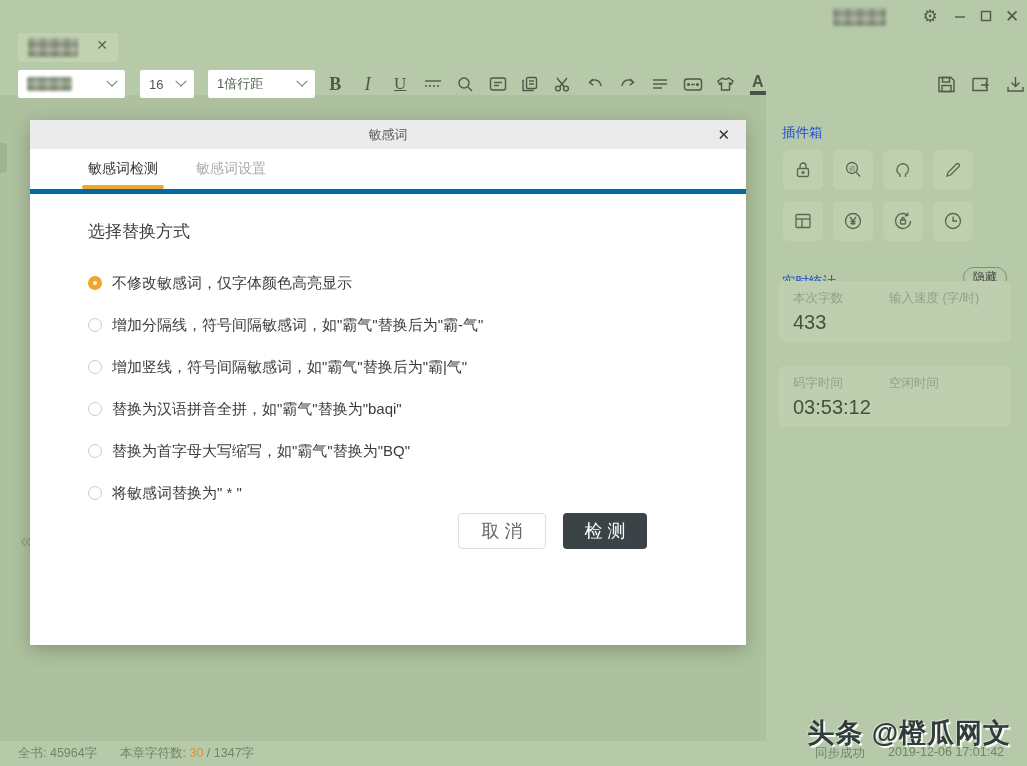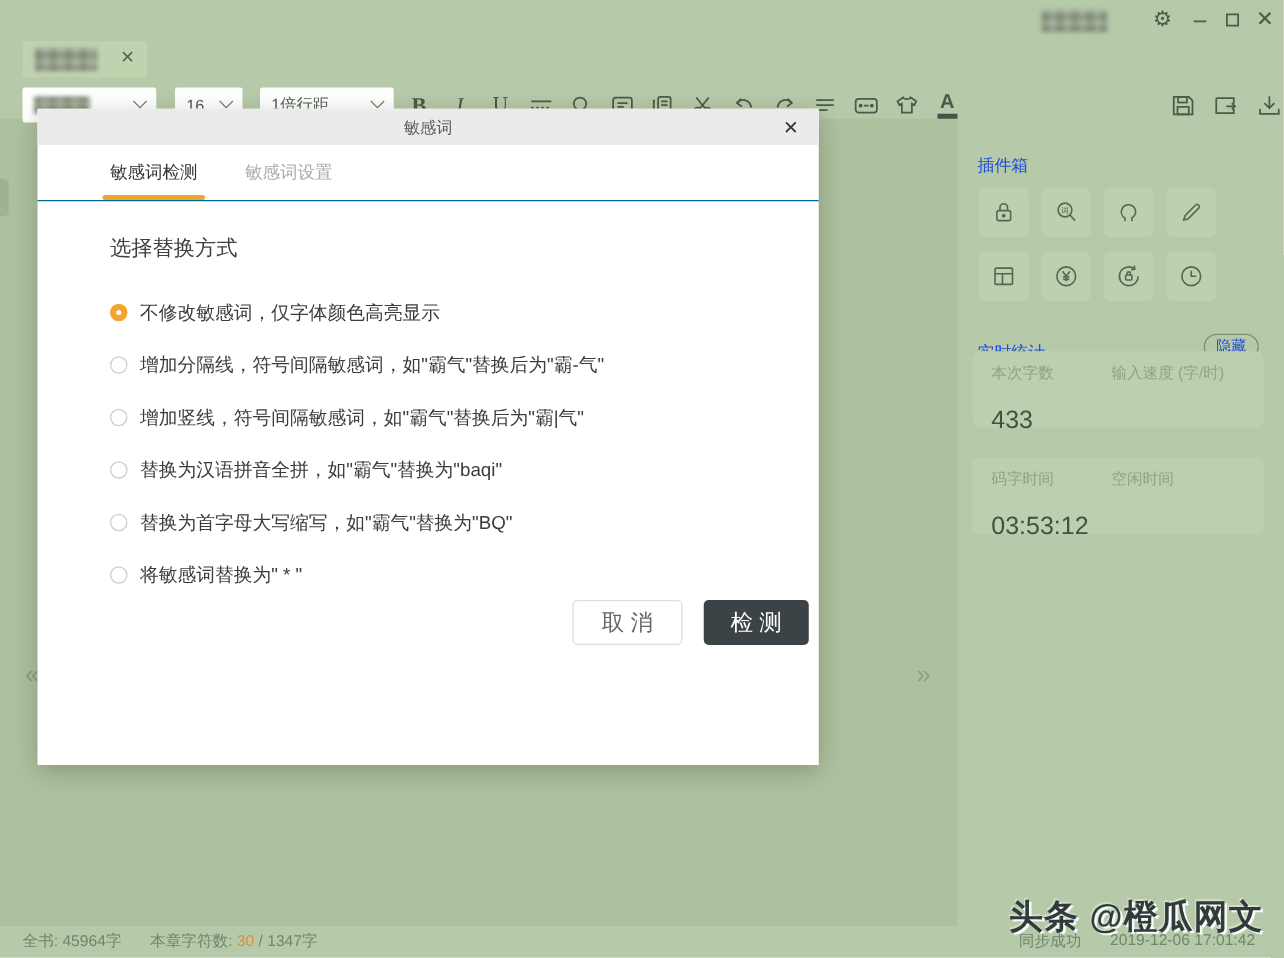--- a/index.html
+++ b/index.html
@@ -53,34 +53,34 @@
 
   
   .panel { position:absolute; left:766px; top:95px; width:261px; height:646px; }
   .panel-title { position:absolute; left:16px; color:#1d4ed8; font-size:13.5px; }
   .t-plugins { top:29px; }
   .plugin-btn { position:absolute; width:40px; height:40px; background:#bed0ad; border-radius:6px;
                 display:flex; align-items:center; justify-content:center; }
   .plugin-btn svg { stroke:#556851; fill:none; stroke-width:1.3; }
   .t-stats { top:178px; }
   .hide-pill { position:absolute; left:197px; top:172px; width:44px; height:21px; border:1px solid #7b8e71;
-               border-radius:11px; color:#1d4ed8; font-size:12px; display:flex; align-items:center; justify-content:center; }
+               border-radius:11px; color:#404040; font-size:12px; display:flex; align-items:center; justify-content:center; }
   .stat-card { position:absolute; left:12px; width:233px; height:61px; background:#bdcfae; border-radius:6px; padding:9px 0 0 15px;
                display:grid; grid-template-columns:96px 1fr; grid-template-rows:17px 1fr; }
   .card1 { top:186px; } .card2 { top:271px; }
   .stat-label { color:#90a387; font-size:12.5px; white-space:nowrap; }
-  .stat-value { color:#45503f; font-size:20px; margin-top:18px; }
-
-  
-  .modal { position:absolute; left:30px; top:87px; width:625px; height:525px; background:#fff;
+  .stat-value { color:#45503f; font-size:20px; margin-top:4px; }
+
+  
+  .modal { position:absolute; left:30px; top:120px; width:716px; height:525px; background:#fff;
            box-shadow:0 5px 18px rgba(0,0,0,.22); }
   .modal-header { position:absolute; left:0; top:0; width:100%; height:29px; background:#ebebeb;
                   display:flex; align-items:center; justify-content:center; color:#5b5b5b; font-size:13px; }
   .modal-close { position:absolute; right:16px; top:6px; color:#333; font-size:15px; font-weight:bold; cursor:default; }
-  .modal-tabs { position:absolute; left:0; top:29px; width:100%; height:45px; border-bottom:1px solid #0369a1;
+  .modal-tabs { position:absolute; left:0; top:29px; width:100%; height:45px; border-bottom:5px solid #0369a1;
                 display:flex; align-items:center; padding-left:58px; gap:38px; }
   .mtab { font-size:14px; color:#ababab; position:relative; height:100%; display:flex; align-items:center; }
   .mtab.active { color:#333; }
   .mtab.active::after { content:""; position:absolute; left:-6px; right:-6px; bottom:0; height:4px;
                         background:#f0a72c; border-radius:3px; }
   .modal-heading { position:absolute; left:58px; top:100px; font-size:17px; color:#3f3f3f; }
   .option { position:absolute; left:58px; height:22px; display:flex; align-items:center; gap:10px; }
   .radio { width:14px; height:14px; border-radius:50%; border:1px solid #ccc; background:#fff; flex:none; position:relative; }
   .option.selected .radio { border:none; background:#f3a42c; }
   .option.selected .radio::after { content:""; position:absolute; left:5px; top:5px; width:4px; height:4px;

